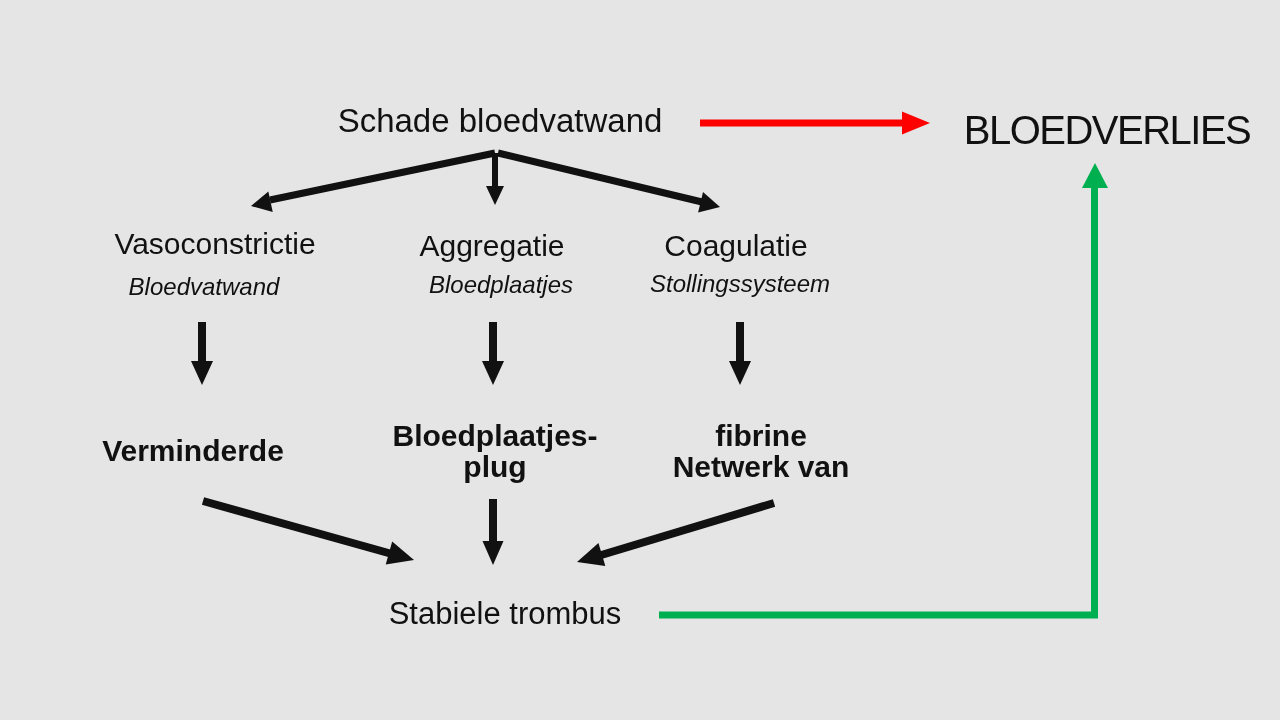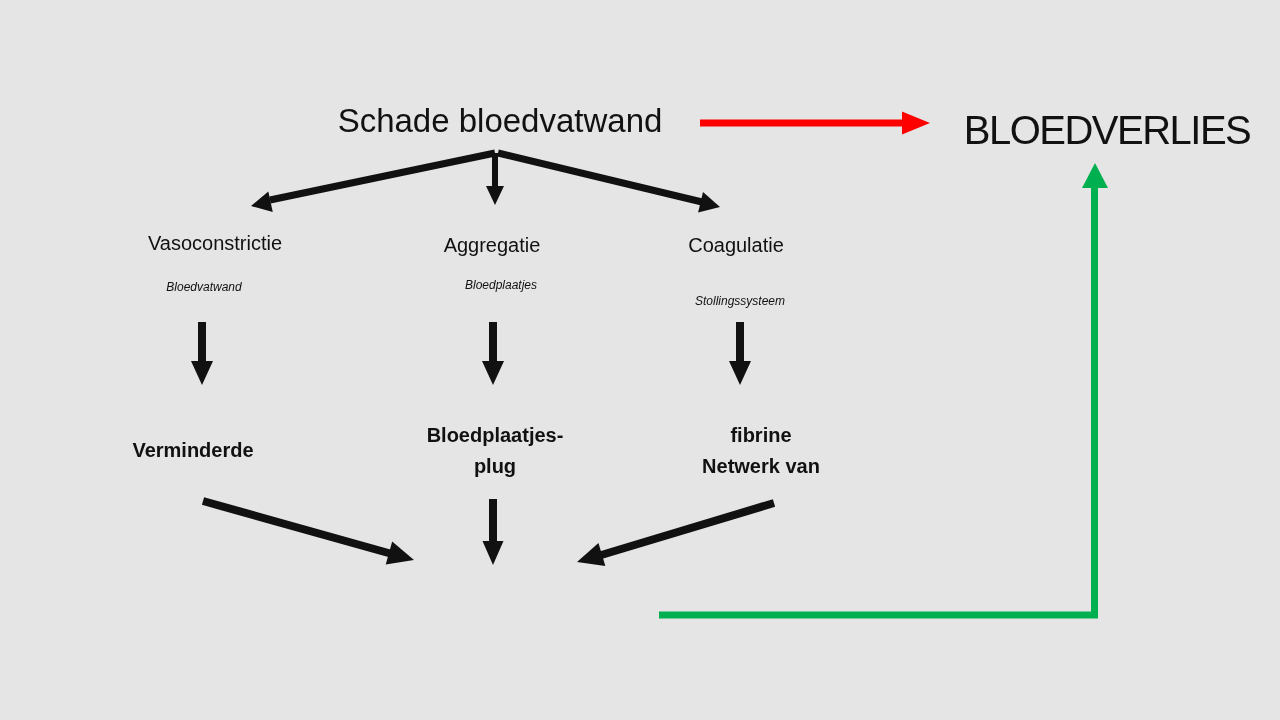--- a/index.html
+++ b/index.html
@@ -17,22 +17,22 @@
     left: 0; top: 0;
     width: 1280px; height: 720px;
   }
   .t {
     position: absolute;
     transform: translate(-50%, -50%);
     white-space: nowrap;
     text-align: center;
     color: #111111;
   }
-  .main-label   { font-size: 20px; line-height: 31px; }
-  .sub-label    { font-size: 12px; font-style: italic; }
+  .main-label   { font-size: 30px; line-height: 31px; }
+  .sub-label    { font-size: 24px; font-style: italic; }
   .title-label  { font-size: 33px; }
   .big-label    { font-size: 40px; letter-spacing: -1.5px; }
   .node-multiline { line-height: 31px; font-weight: bold; }
 </style>
 </head>
 <body>
 
 <div id="slide">
 
   <svg id="arrow-layer" viewBox="0 0 1280 720" xmlns="http://www.w3.org/2000/svg">
@@ -75,30 +75,31 @@
 
   <div class="t big-label" style="left:1107px; top:130px;">BLOEDVERLIES</div>
 
   <div class="t main-label" style="left:215px; top:243px;">Vasoconstrictie</div>
   <div class="t sub-label" style="left:204px; top:287px;">Bloedvatwand</div>
 
   <div class="t main-label" style="left:492px; top:245px;">Aggregatie</div>
   <div class="t sub-label" style="left:501px; top:285px;">Bloedplaatjes</div>
 
   <div class="t main-label" style="left:736px; top:245px;text-align:right;">Coagulatie</div>
-  <div class="t sub-label" style="left:740px; top:284px;margin-top:17px;">Stollingssysteem</div>
+  <div class="t sub-label" style="left:740px; top:284px;">Stollingssysteem</div>
 
   <div class="t main-label node-multiline" style="left:193px; top:450px;">
     <div>Verminderde</div>
   </div>
 
   <div class="t main-label node-multiline" style="left:495px; top:451px;">
     <div>Bloedplaatjes-</div>
     <div>plug</div>
   </div>
 
   <div class="t main-label node-multiline" style="left:761px; top:451px;">
     <div>fibrine</div>
     <div>Netwerk van</div>
   </div>
 
+  <div class="t main-label" style="left:505px; top:613px; font-size:31px;">Stabiele trombus</div>
 
 </div>
 
 </body></html>

